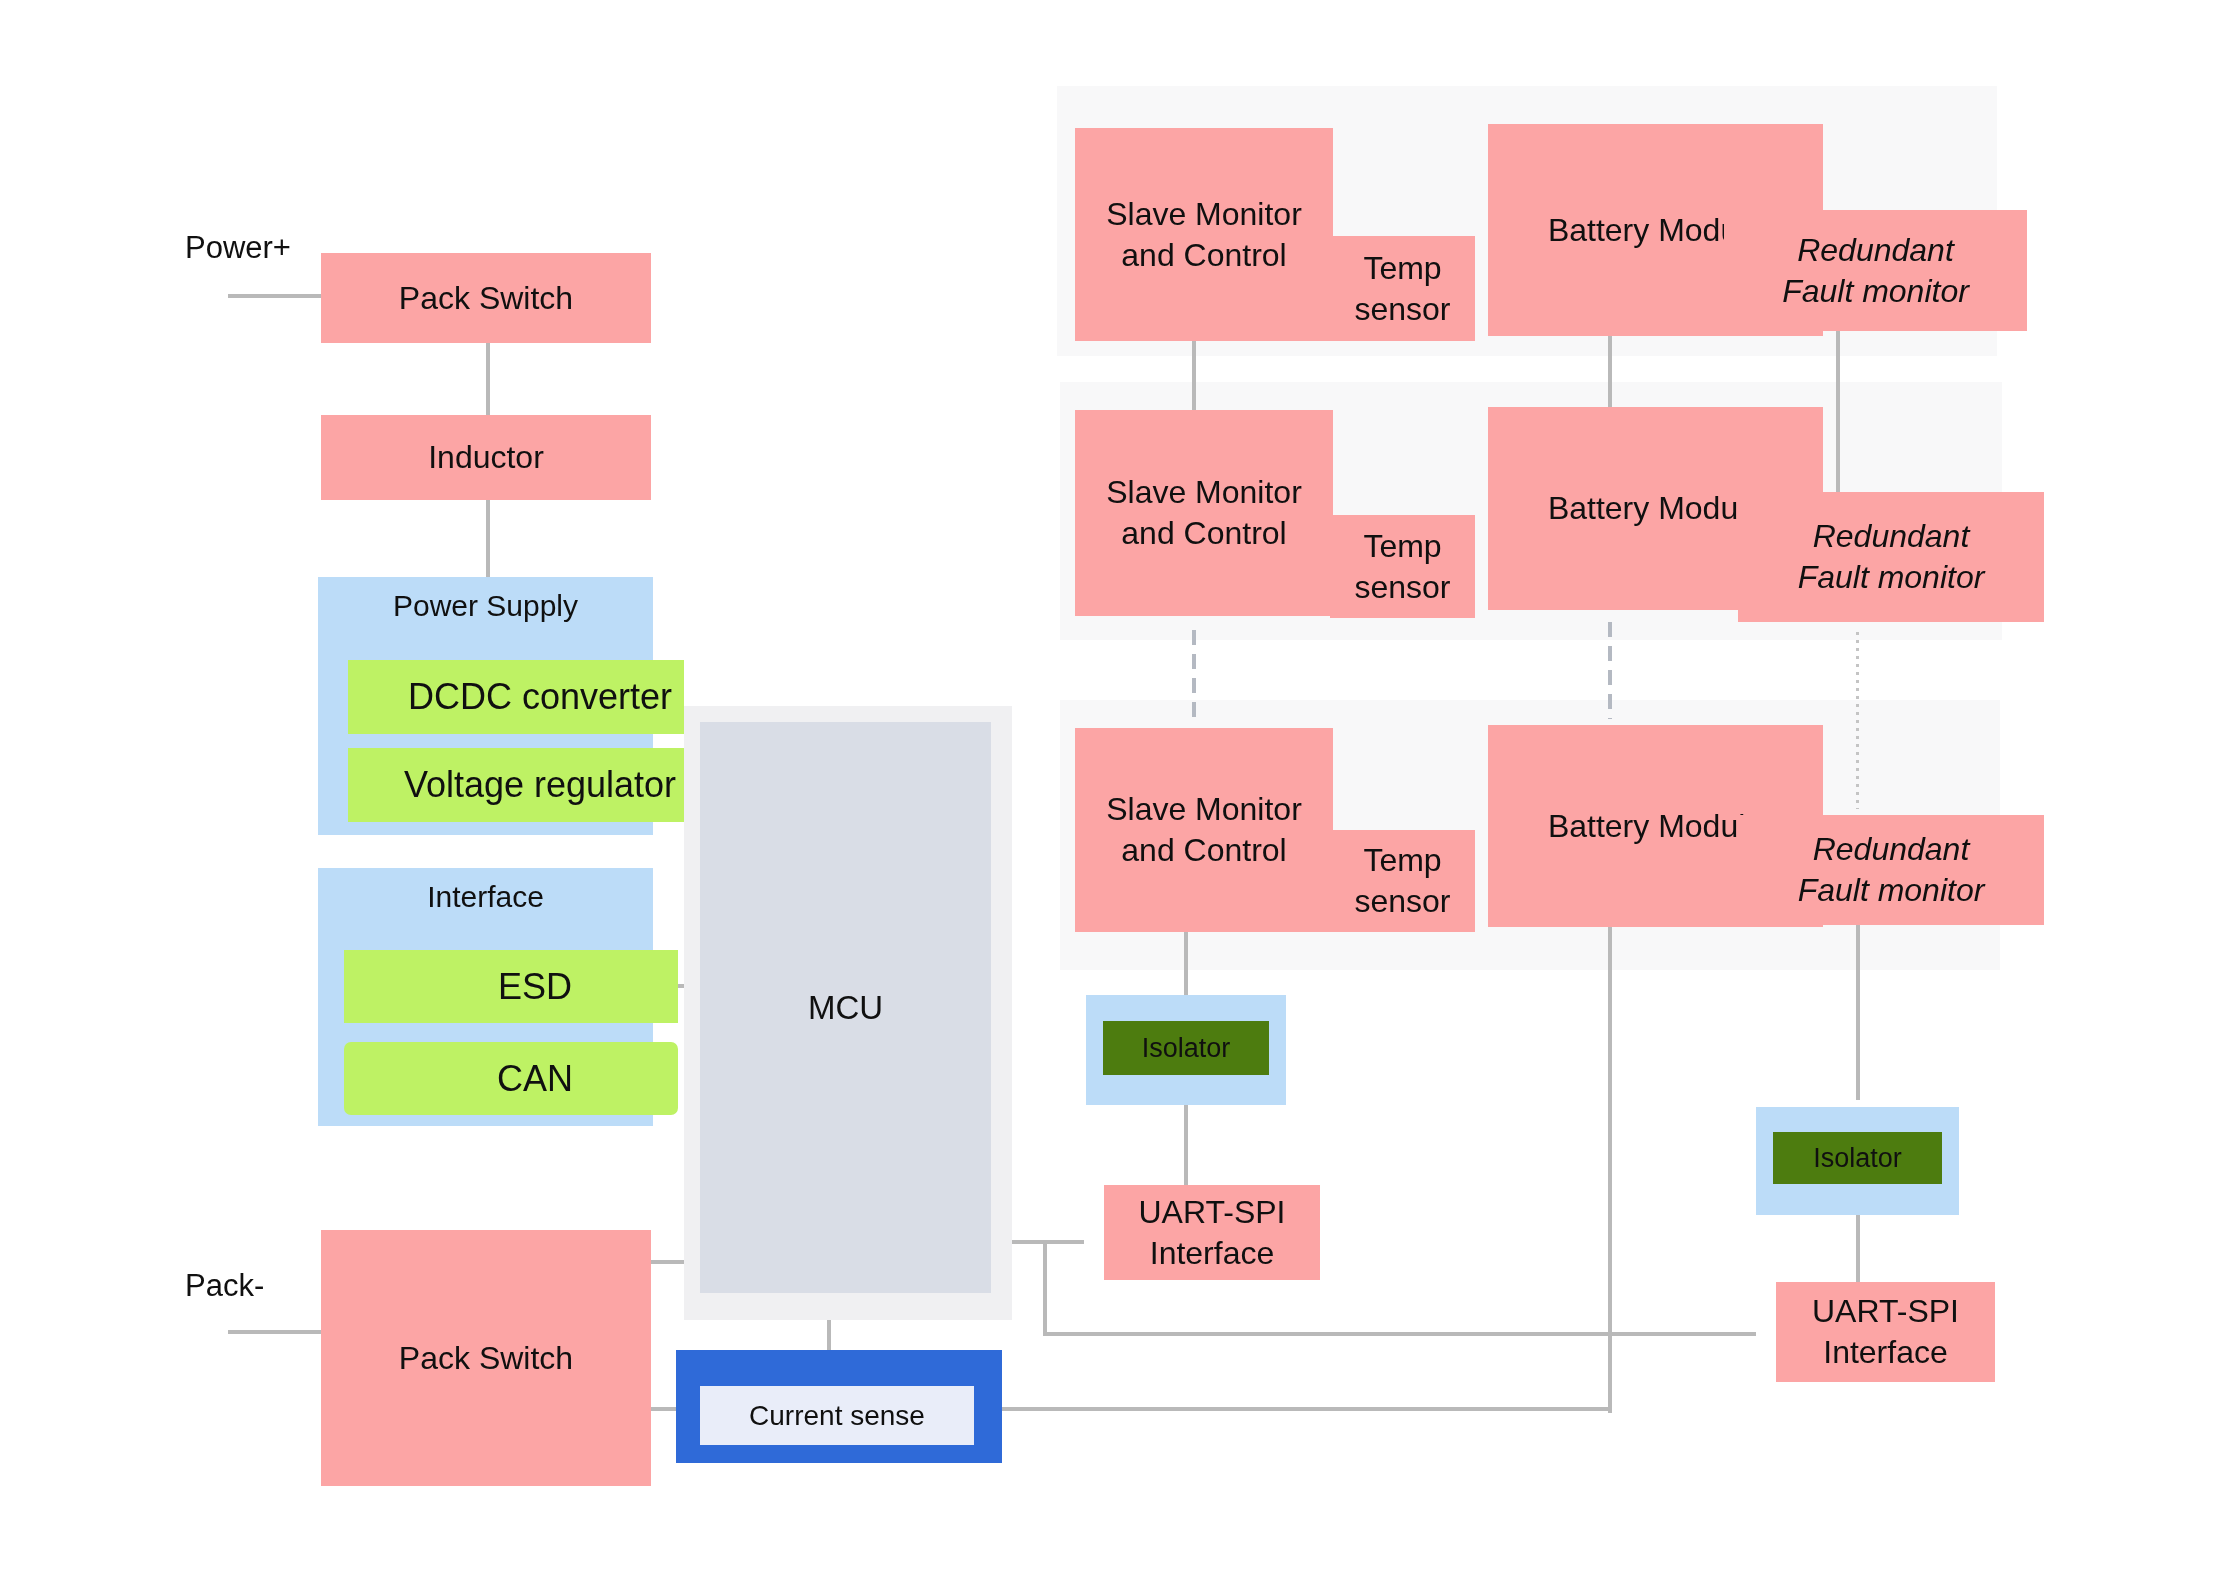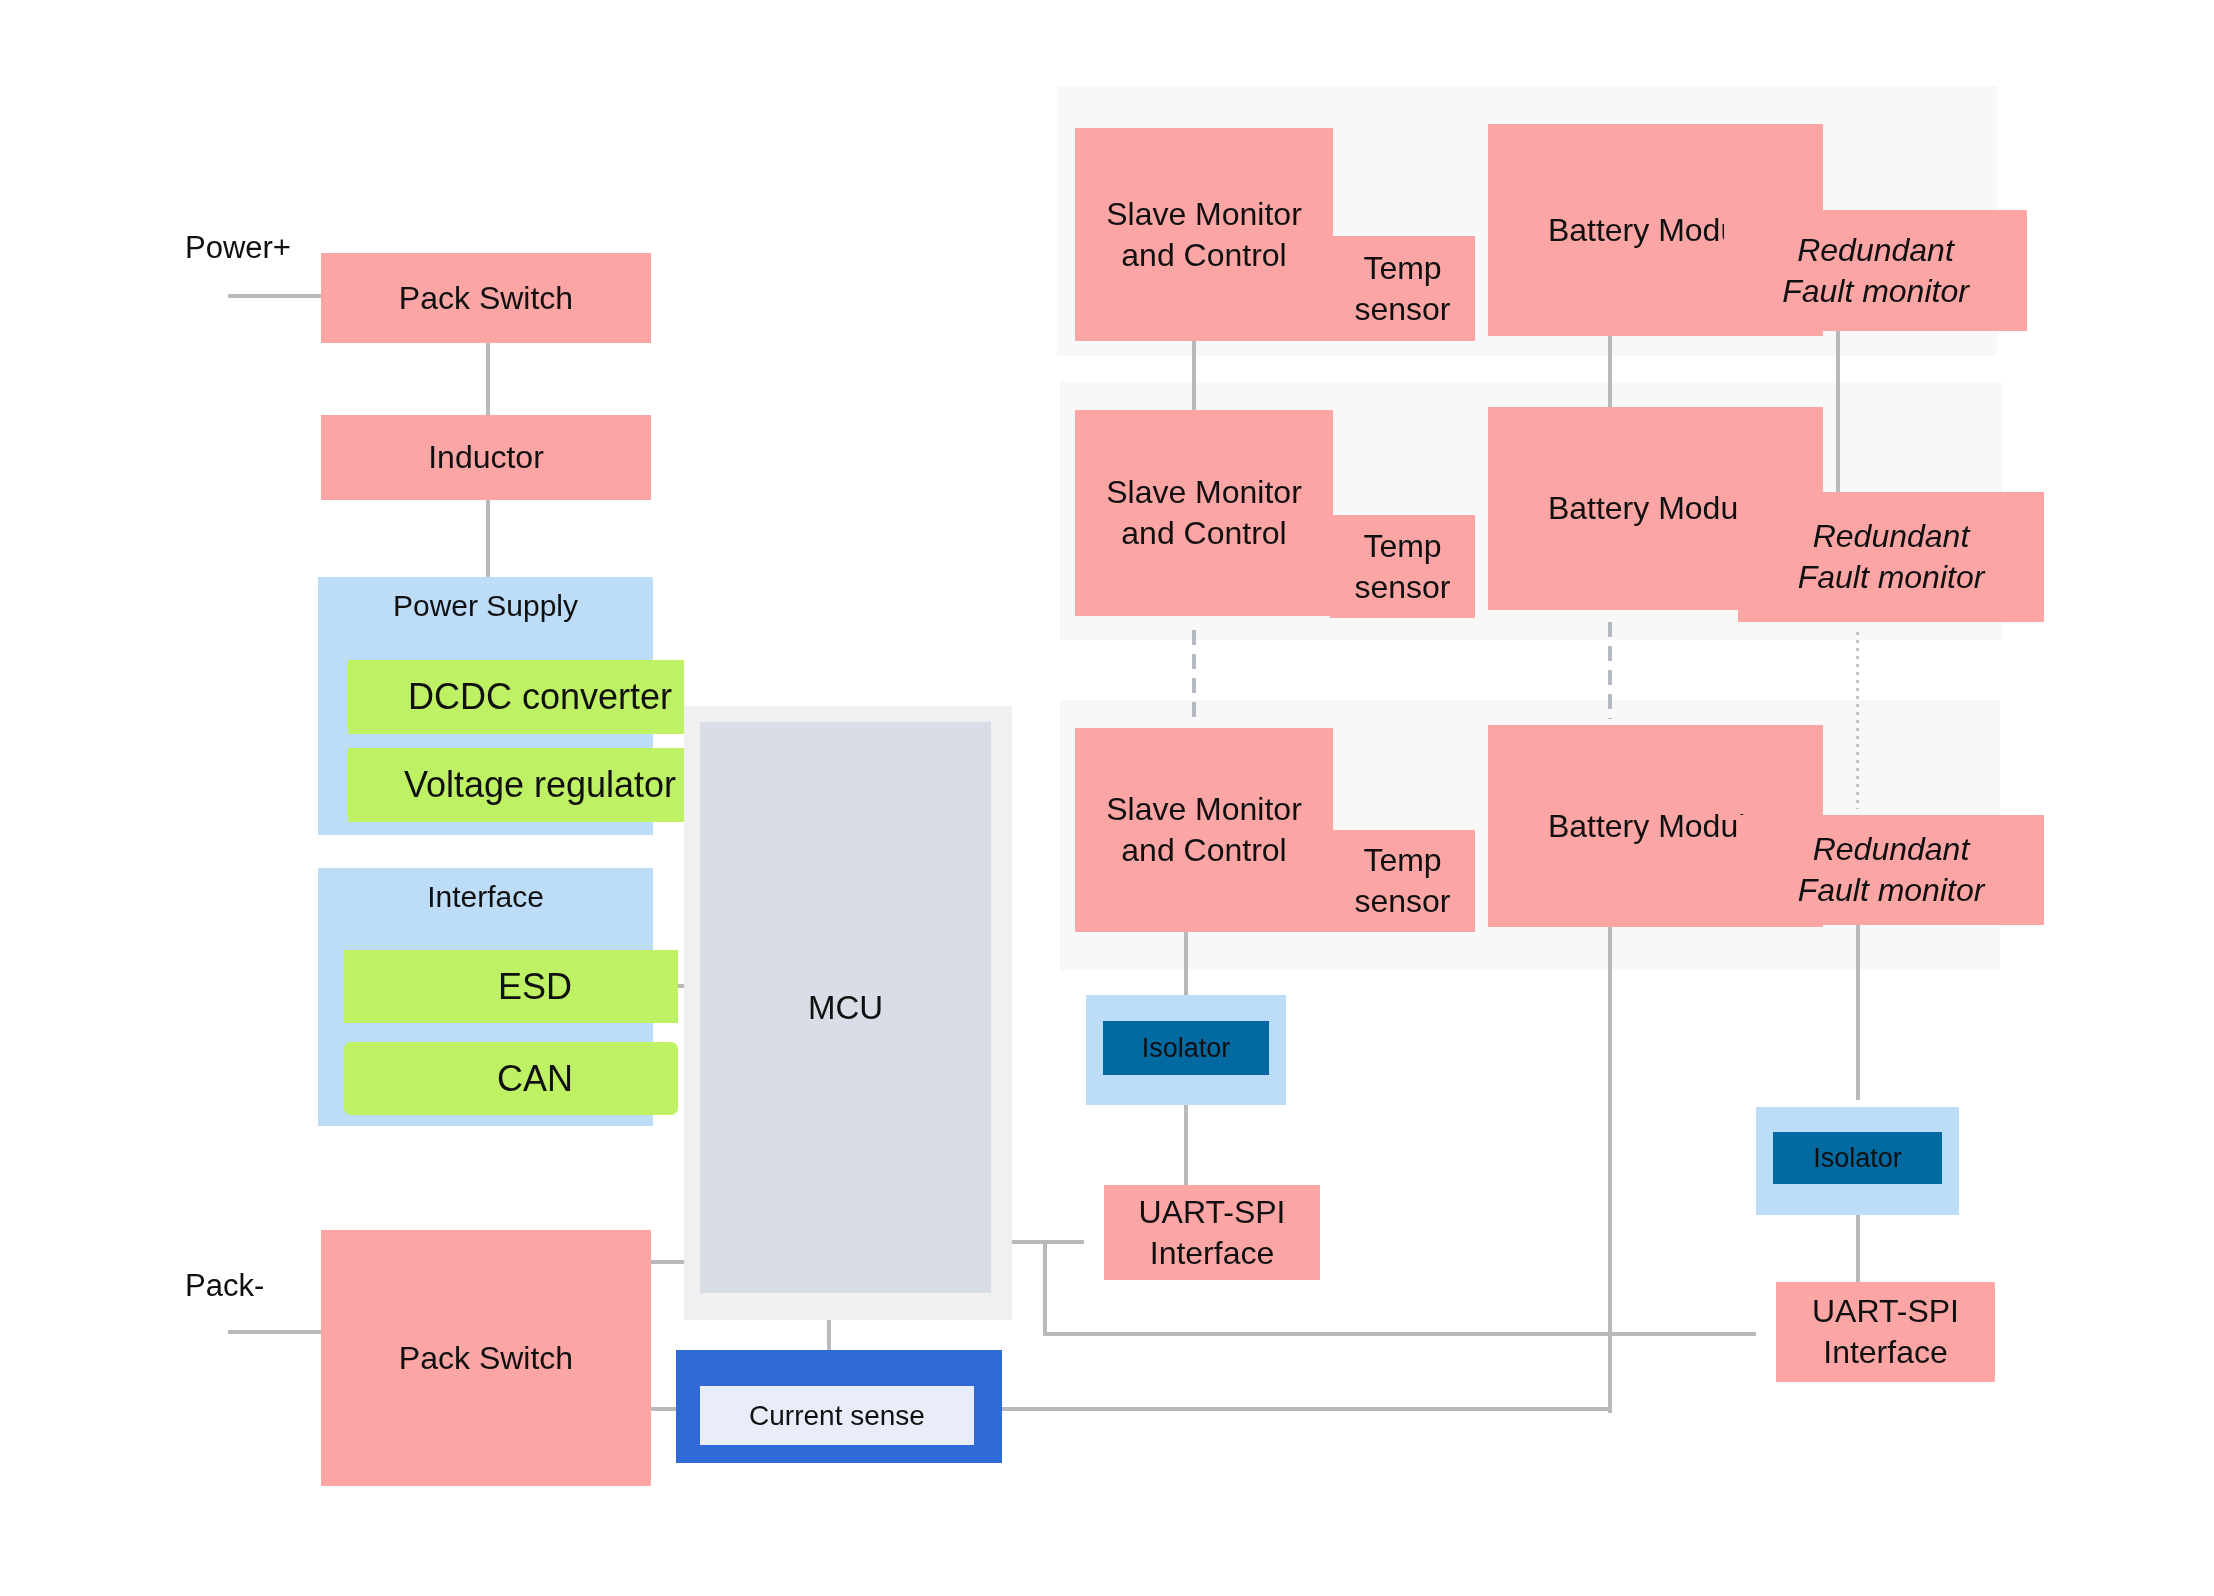--- a/index.html
+++ b/index.html
@@ -25,21 +25,21 @@
     position:absolute;left:0;right:0;top:12px;
     text-align:center;font-size:30px;
   }
   .subbox{
     position:absolute;background:#bef264;
     display:flex;align-items:center;justify-content:center;
     text-align:center;font-size:36px;padding-left:48px;
   }
   .iso-outer{position:absolute;background:#bcdcf8;}
   .iso-inner{
-    position:absolute;background:#0369a1;
+    position:absolute;background:#4d7c0f;
     display:flex;align-items:center;justify-content:center;
     font-size:27px;
   }
   .cs-outer{position:absolute;background:#2f6ad8;}
   .cs-inner{
     position:absolute;background:#e9edf9;
     display:flex;align-items:center;justify-content:center;
     font-size:28px;
   }
   .free-label{position:absolute;font-size:31px;}

